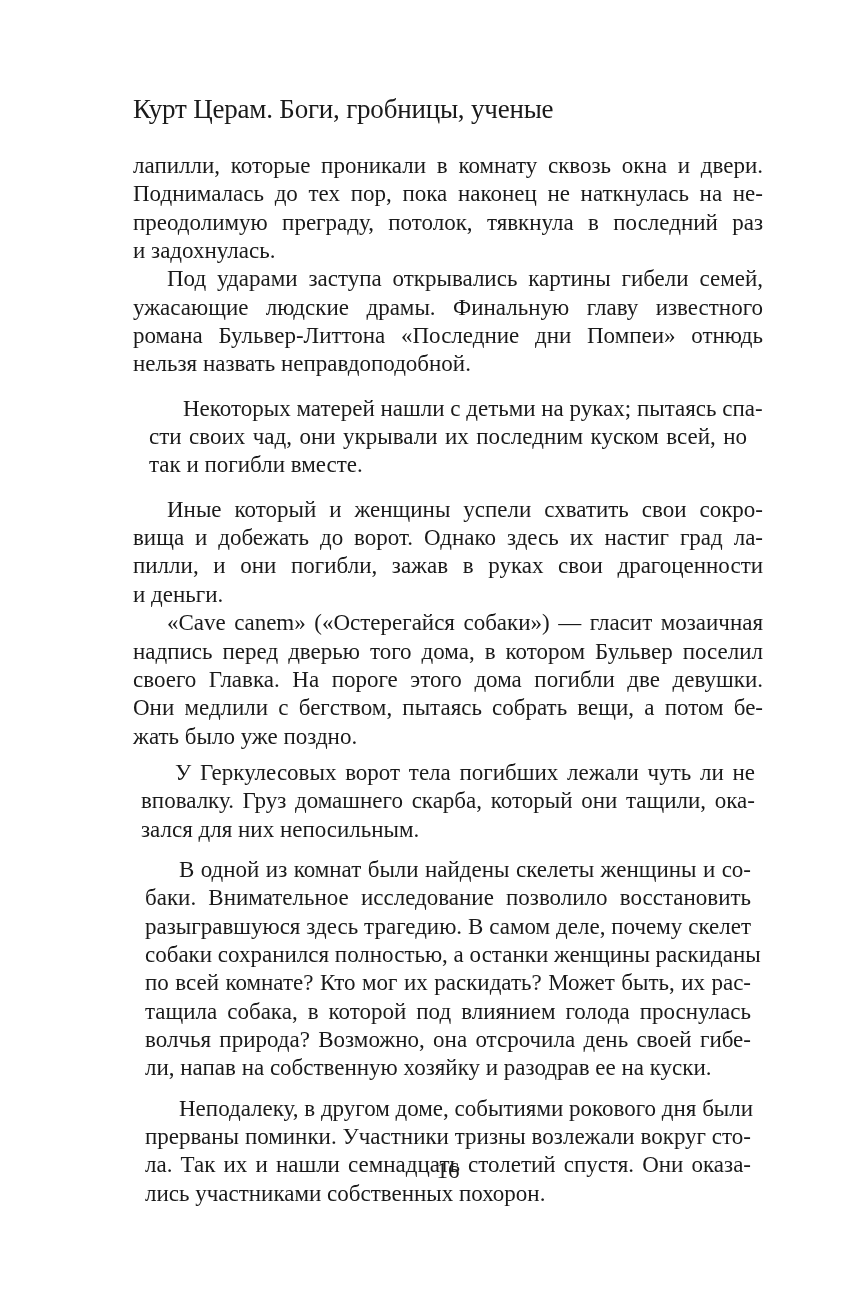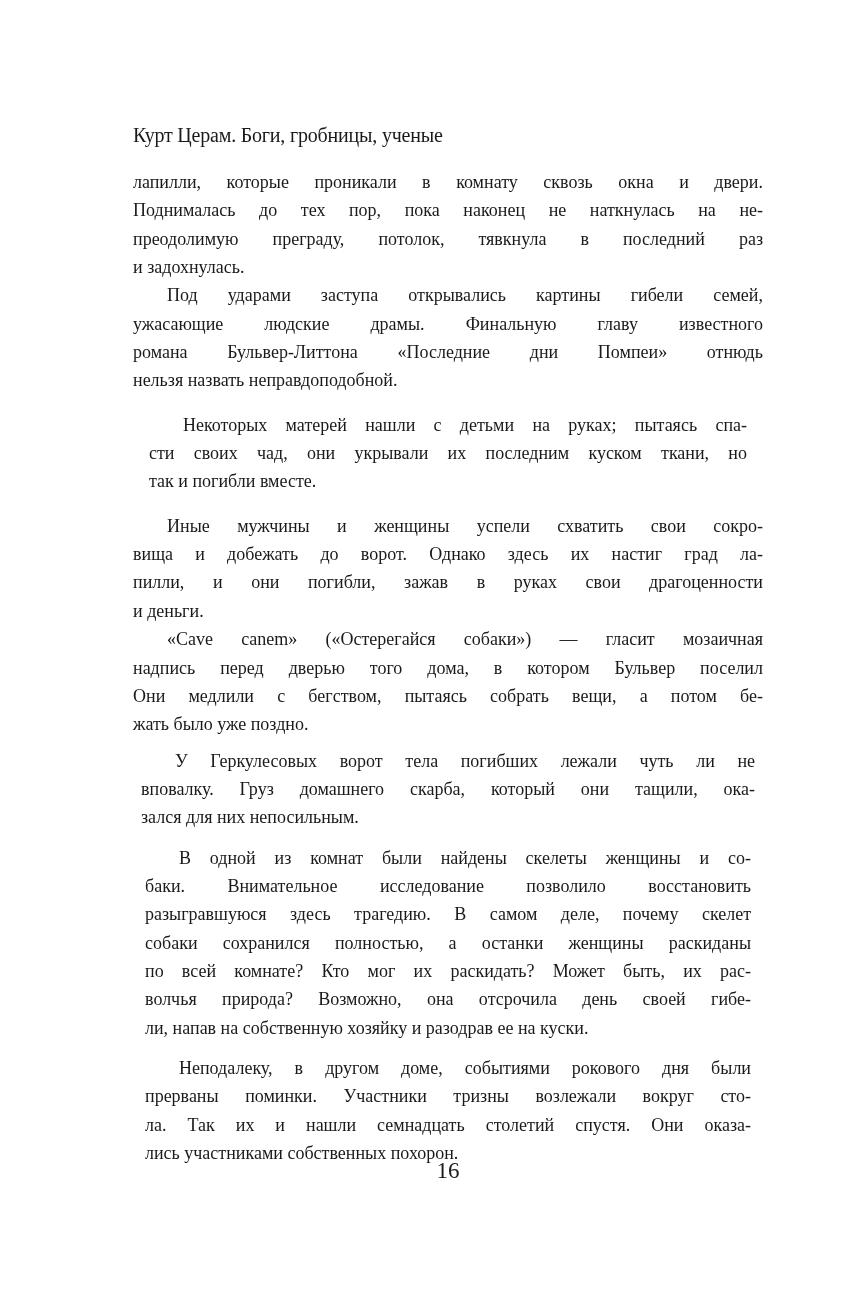--- a/index.html
+++ b/index.html
@@ -11,32 +11,32 @@
       width: 856px;
       height: 1299px;
       position: relative;
       overflow: hidden;
       font-family: "Liberation Serif", "DejaVu Serif", serif;
       color: #1a1a1a;
     }
     .running-head {
       position: absolute;
       left: 133px;
-      top: 121px;
-      font-size: 20px;
+      top: 95px;
+      font-size: 27px;
       line-height: 28px;
       letter-spacing: -0.2px;
       white-space: nowrap;
     }
     .text-block {
       position: absolute;
       left: 133px;
-      top: 168px;
+      top: 152px;
       width: 630px;
-      font-size: 18px;
+      font-size: 23px;
       line-height: 28.35px;
     }
     .line {
       display: block;
       height: 28.35px;
       text-align: justify;
       text-align-last: justify;
       white-space: nowrap;
       overflow: visible;
     }
@@ -73,50 +73,52 @@
 
   <p style="margin:0">
     <span class="line indent">Под ударами заступа открывались картины гибели семей,</span>
     <span class="line">ужасающие людские драмы. Финальную главу известного</span>
     <span class="line">романа Бульвер-Литтона «Последние дни Помпеи» отнюдь</span>
     <span class="line last">нельзя назвать неправдоподобной.</span>
   </p>
 
   <p style="margin:16px">
     <span class="line indent">Некоторых матерей нашли с детьми на руках; пытаясь спа-</span>
-    <span class="line">сти своих чад, они укрывали их последним куском ткани, но</span>
+    <span class="line">сти своих чад, они укрывали их последним куском всей, но</span>
     <span class="line last">так и погибли вместе.</span>
   </p>
 
   <p style="margin:0">
-    <span class="line indent">Иные мужчины и женщины успели схватить свои сокро-</span>
+    <span class="line indent">Иные который и женщины успели схватить свои сокро-</span>
     <span class="line">вища и добежать до ворот. Однако здесь их настиг град ла-</span>
     <span class="line">пилли, и они погибли, зажав в руках свои драгоценности</span>
     <span class="line last">и деньги.</span>
   </p>
 
   <p style="margin:0">
     <span class="line indent">«Cave canem» («Остерегайся собаки») — гласит мозаичная</span>
     <span class="line">надпись перед дверью того дома, в котором Бульвер поселил</span>
+    <span class="line">своего Главка. На пороге этого дома погибли две девушки.</span>
     <span class="line">Они медлили с бегством, пытаясь собрать вещи, а потом бе-</span>
     <span class="line last">жать было уже поздно.</span>
   </p>
 
   <p style="margin:8px">
     <span class="line indent">У Геркулесовых ворот тела погибших лежали чуть ли не</span>
     <span class="line">вповалку. Груз домашнего скарба, который они тащили, ока-</span>
     <span class="line last">зался для них непосильным.</span>
   </p>
 
   <p style="margin:12px">
     <span class="line indent">В одной из комнат были найдены скелеты женщины и со-</span>
     <span class="line">баки. Внимательное исследование позволило восстановить</span>
     <span class="line">разыгравшуюся здесь трагедию. В самом деле, почему скелет</span>
     <span class="line">собаки сохранился полностью, а останки женщины раскиданы</span>
     <span class="line">по всей комнате? Кто мог их раскидать? Может быть, их рас-</span>
+    <span class="line">тащила собака, в которой под влиянием голода проснулась</span>
     <span class="line">волчья природа? Возможно, она отсрочила день своей гибе-</span>
     <span class="line last">ли, напав на собственную хозяйку и разодрав ее на куски.</span>
   </p>
 
   <p style="margin:12px">
     <span class="line indent">Неподалеку, в другом доме, событиями рокового дня были</span>
     <span class="line">прерваны поминки. Участники тризны возлежали вокруг сто-</span>
     <span class="line">ла. Так их и нашли семнадцать столетий спустя. Они оказа-</span>
     <span class="line last">лись участниками собственных похорон.</span>
   </p>

